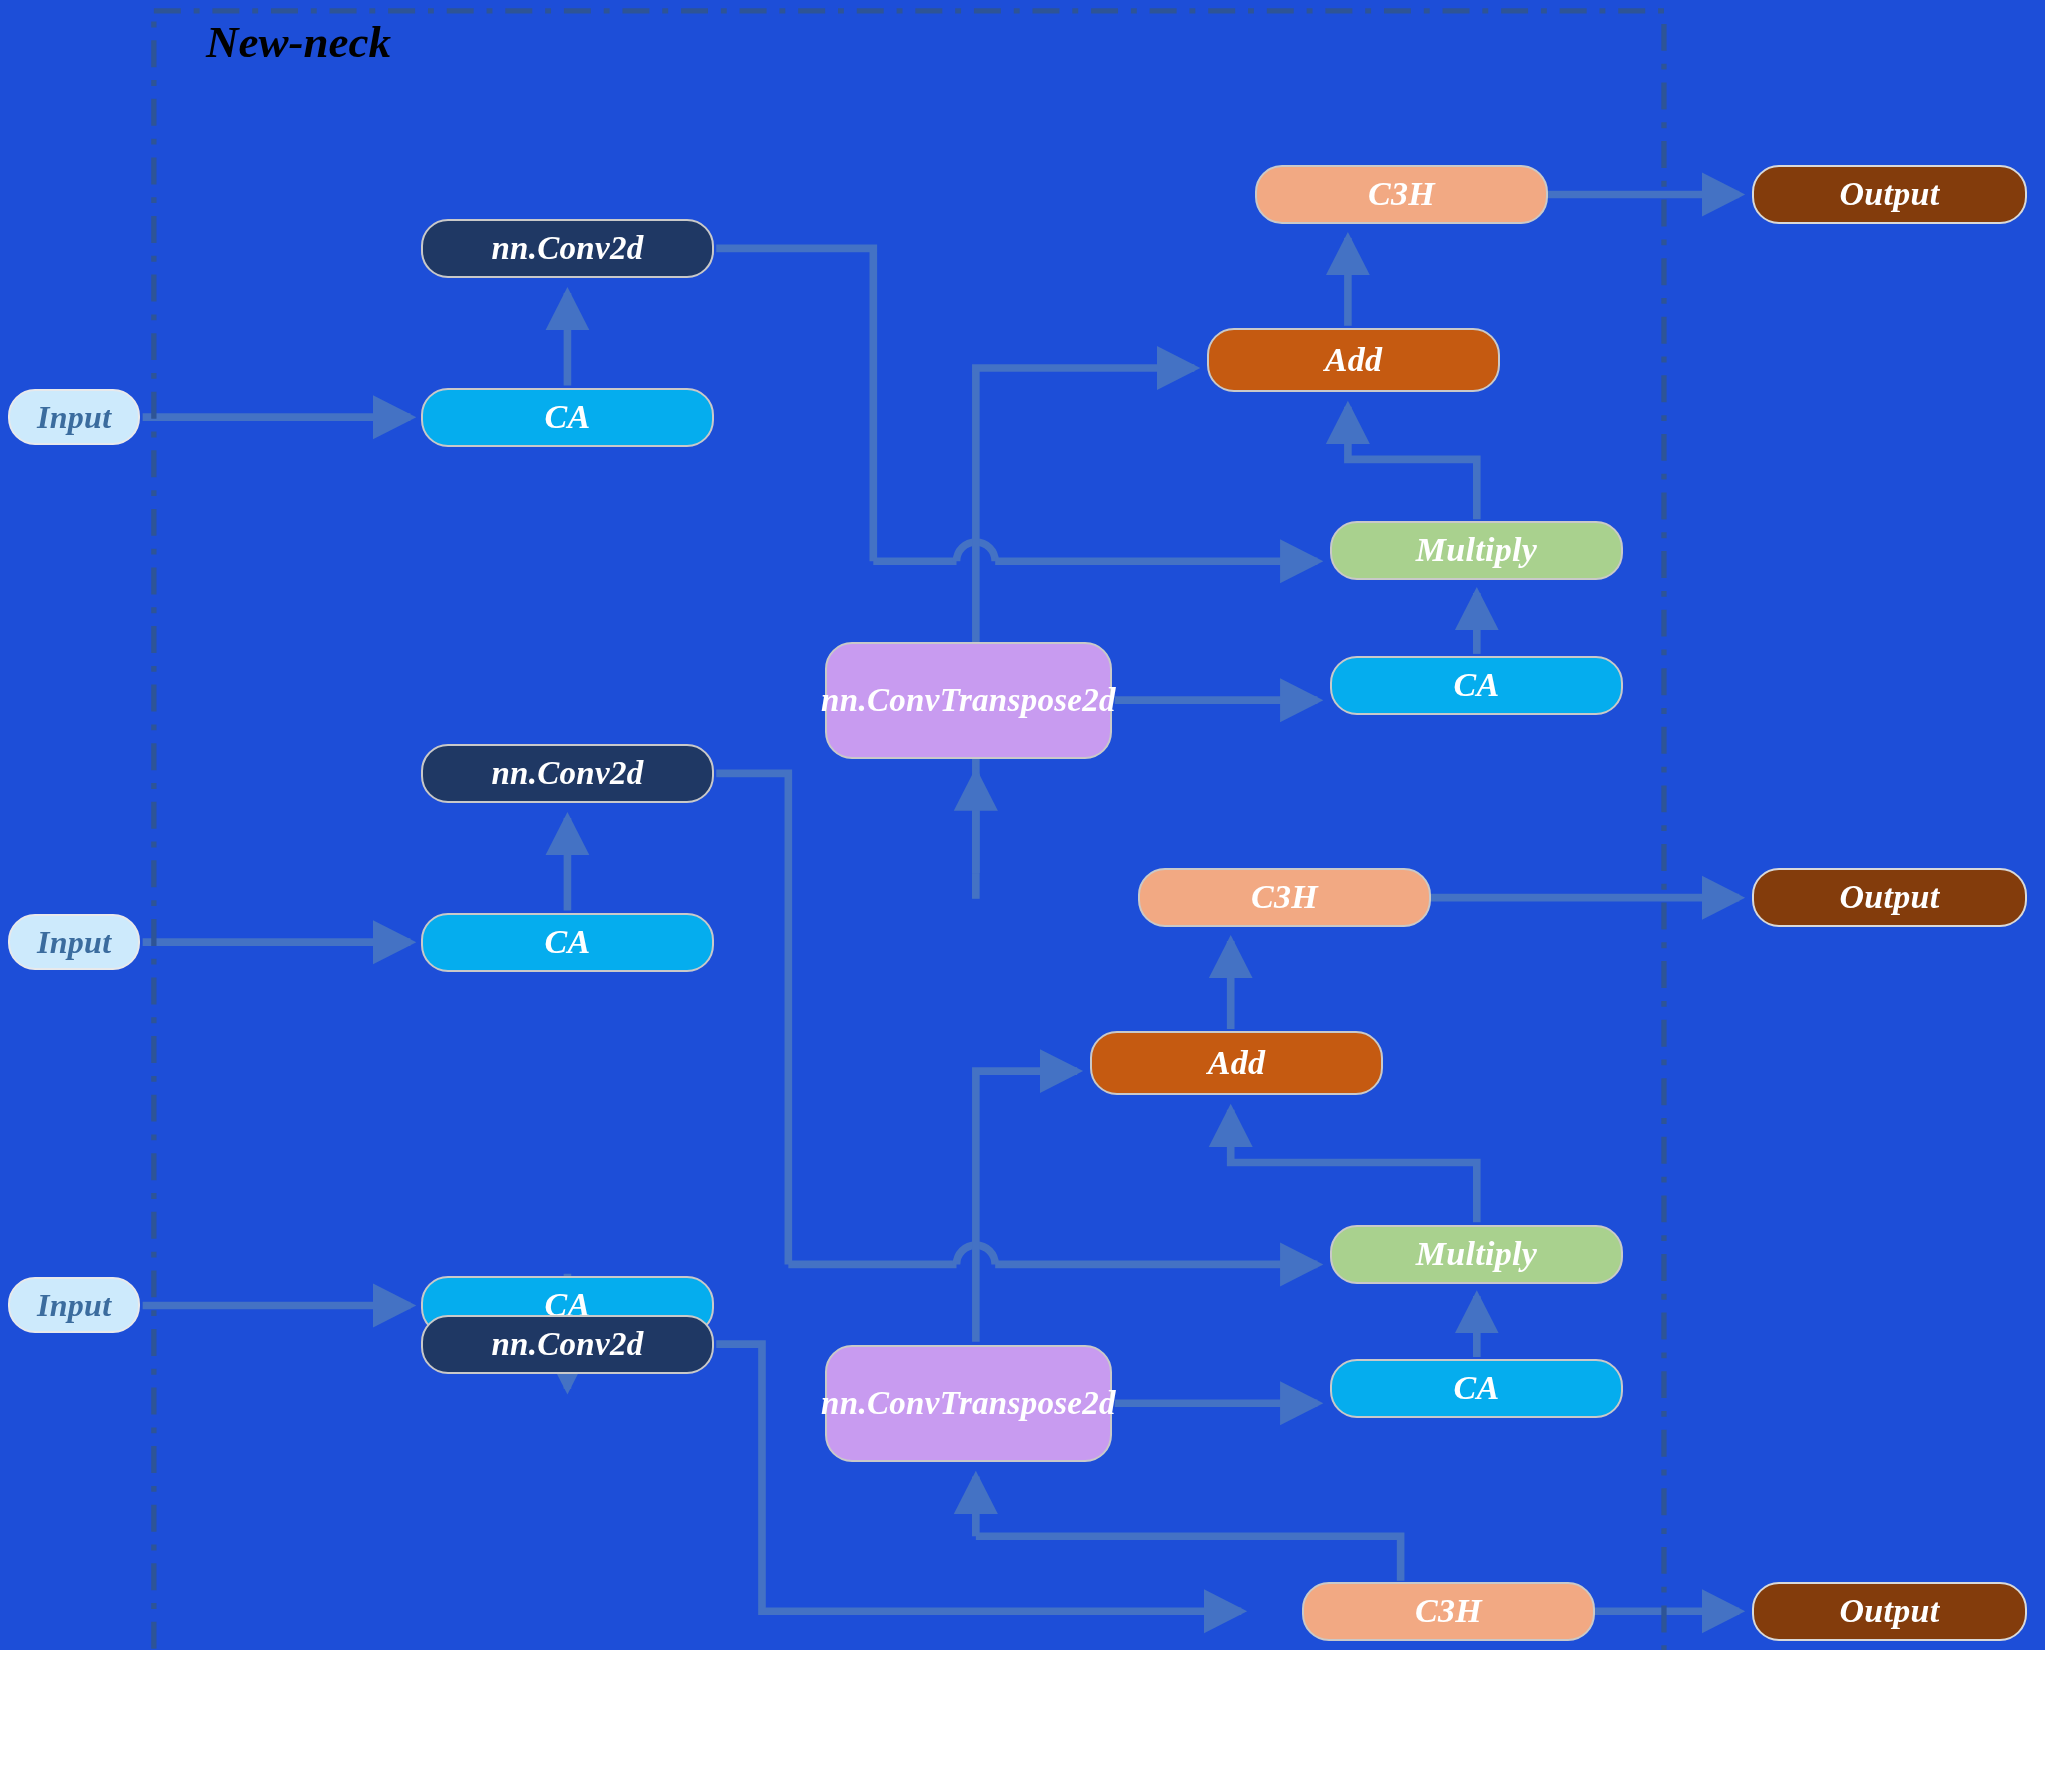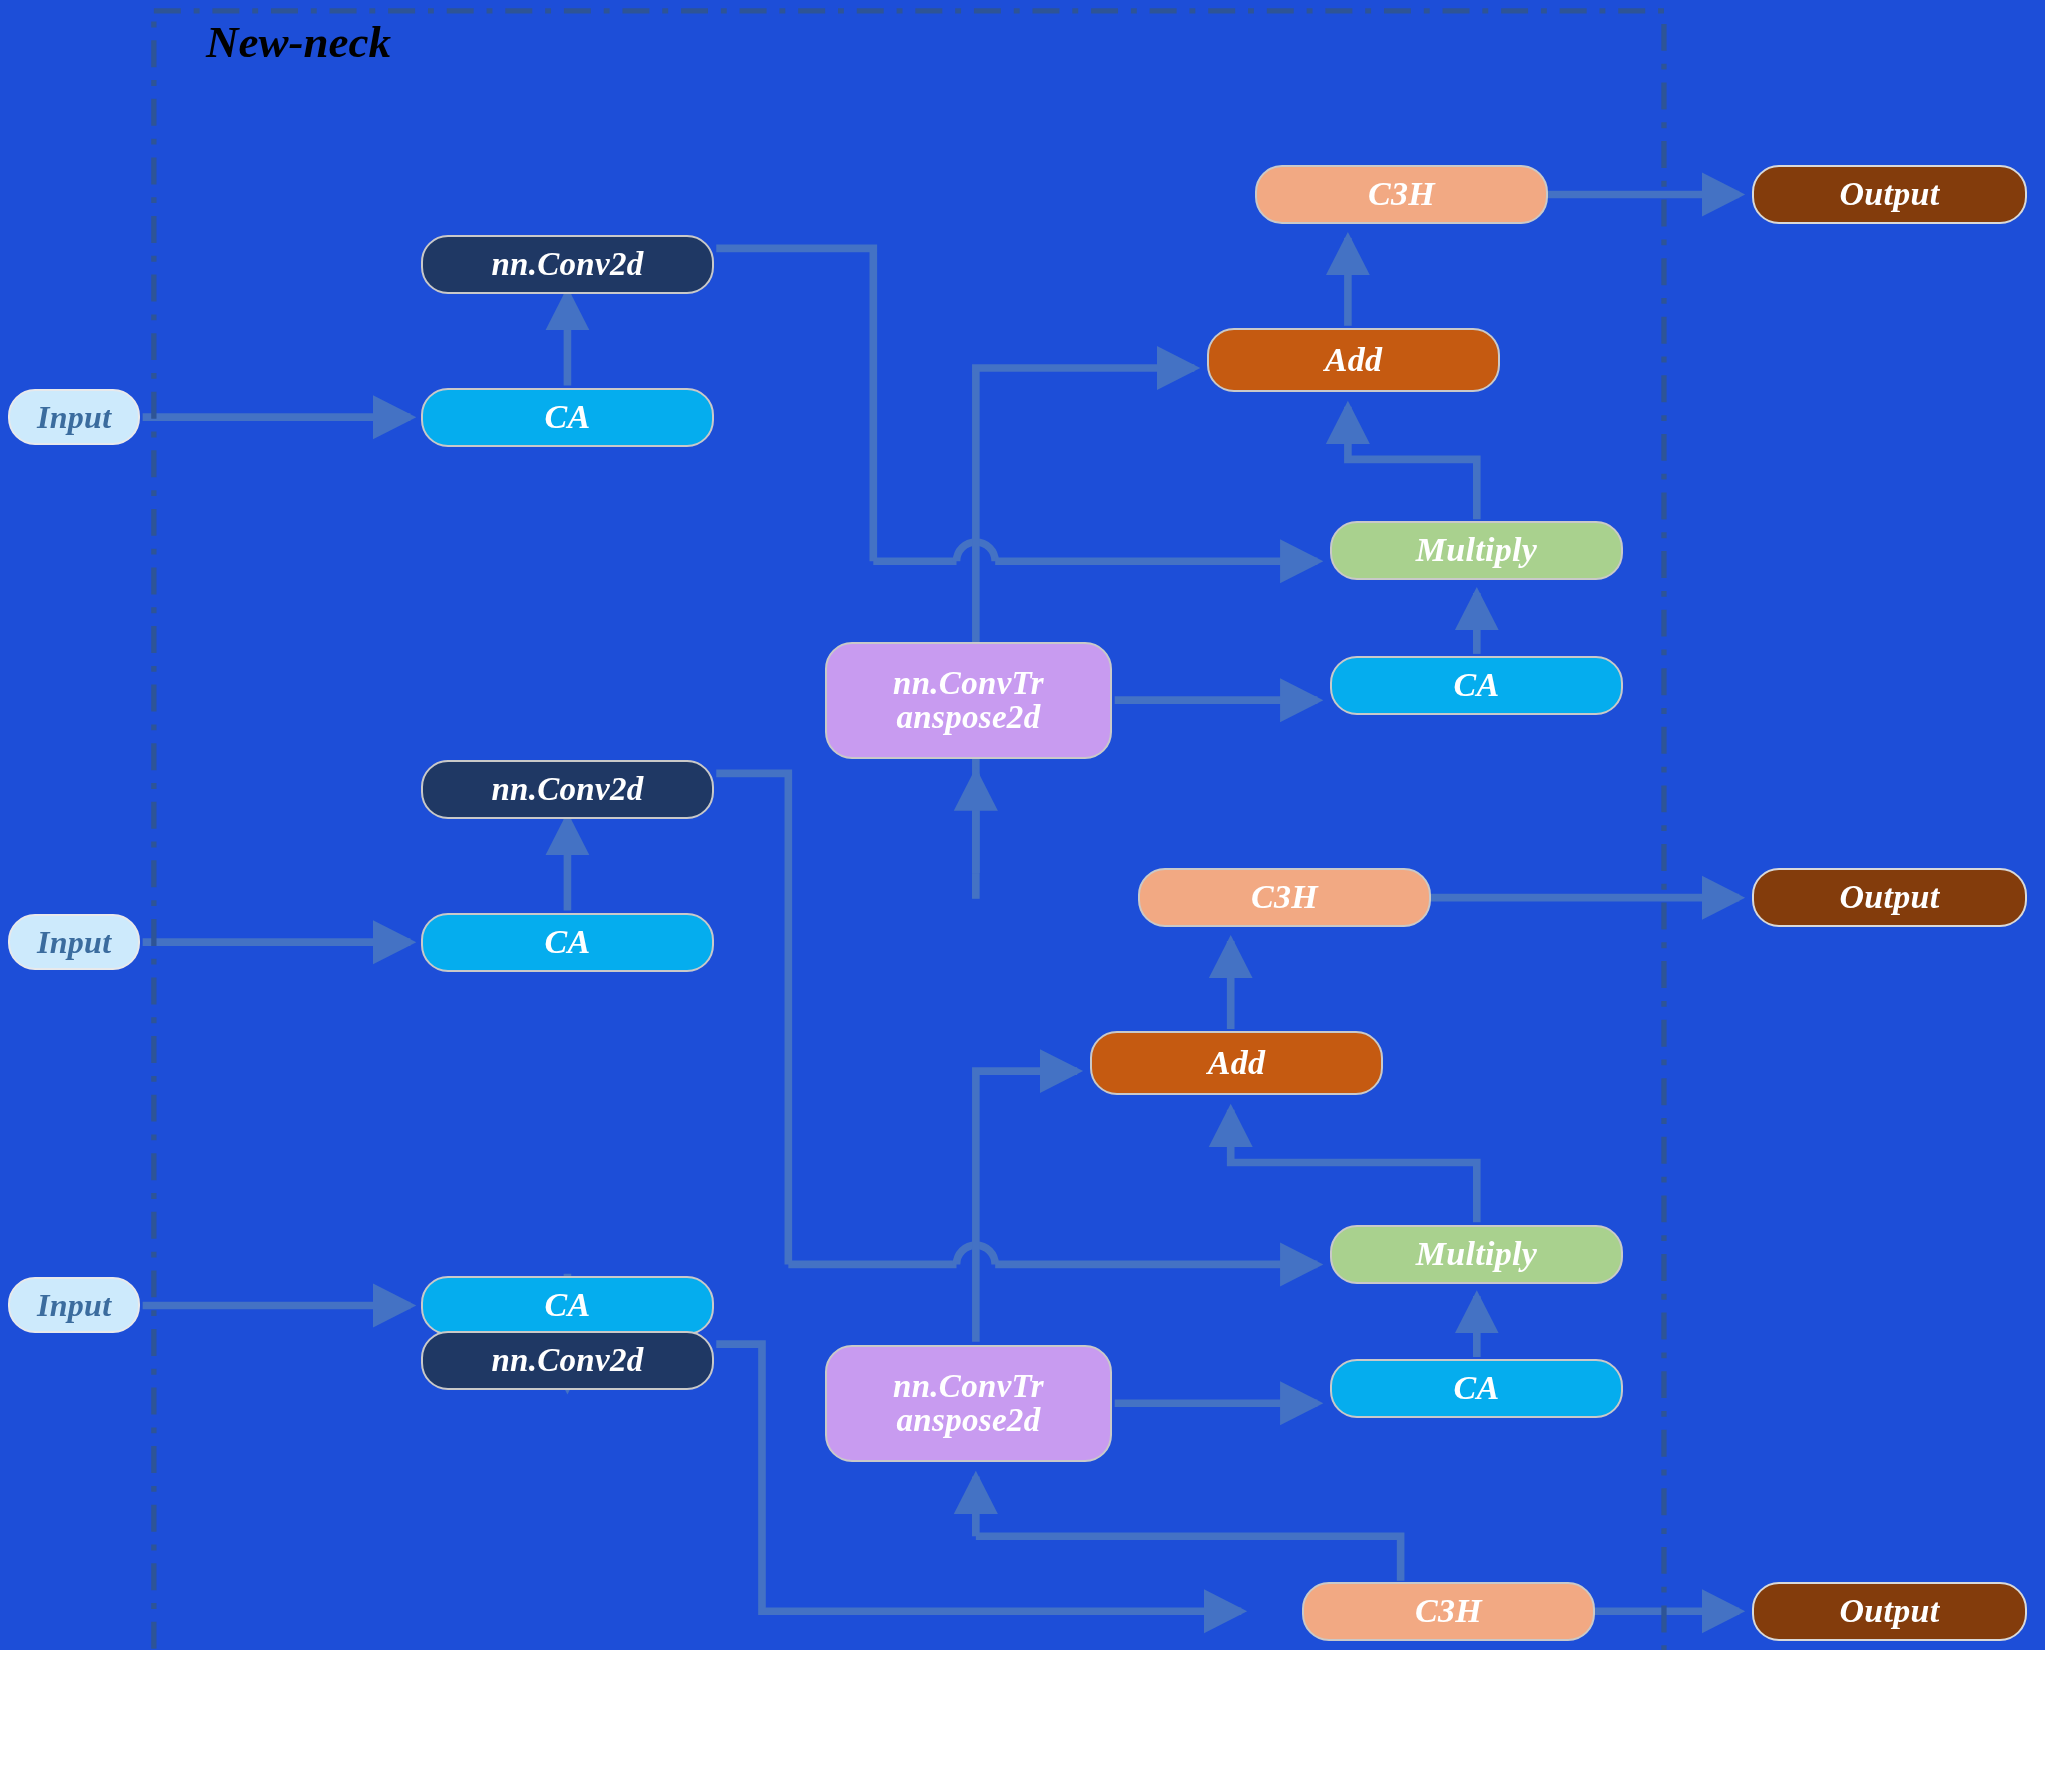--- a/index.html
+++ b/index.html
@@ -39,29 +39,29 @@
     letter-spacing: 0.3px;
     line-height: 1.02;
     z-index: 5;
   }
   .node.n-input {
     background: #cdeafc;
     color: #3b6c9e;
     border-color: #e8e9eb;
   }
   .node.n-ca       { background: #05ADEE; border-color: #c9c9c9; }
-  .node.n-conv     { background: #1F3864; border-color: #c9c9c9; margin-top: 16px; }
+  .node.n-conv     { background: #1F3864; border-color: #c9c9c9; }
   .node.n-convt    { background: #C89BF0; border-color: #c9c9c9; }
   .node.n-c3h      { background: #F2A983; border-color: #c9c9c9; margin-left: 48px; }
   .node.n-add      { background: #C55A11; border-color: #c9c9c9; }
   .node.n-mul      { background: #A9D18E; border-color: #c9c9c9; text-align: center; }
   .node.n-output   { background: #833C0C; border-color: #d9d9d9; }
 
   .node.two-line {
-    flex-direction: column;
+    flex-direction: row;
     justify-content: center;
   }
   .node.two-line span { display: block; }
   #frame-svg {
     position: absolute;
     left: 148px;
     top: 4.7px;
     z-index: 1;
     pointer-events: none;
   }

